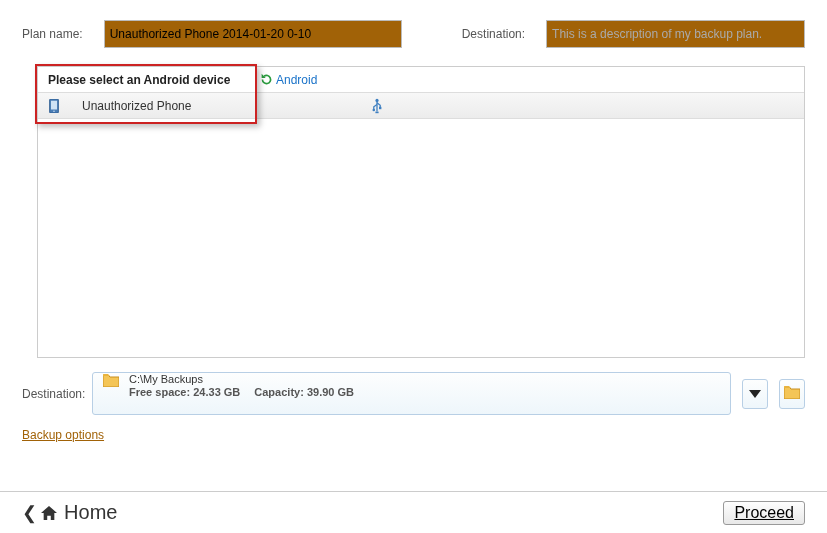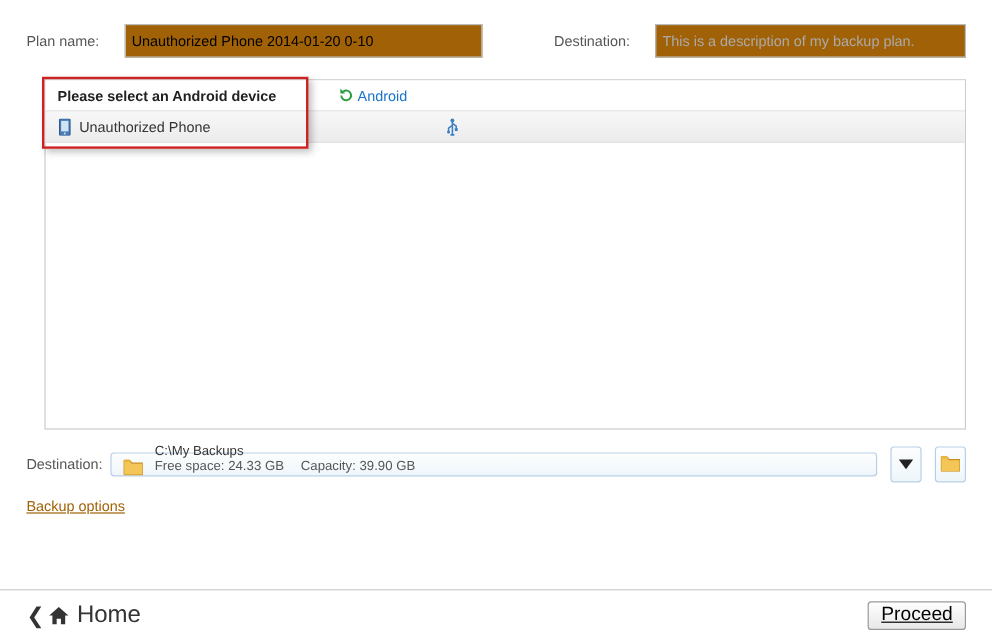--- a/index.html
+++ b/index.html
@@ -39,21 +39,20 @@
   background: #fff;
   position: relative;
 }
 .device-header {
   position: relative;
   height: 26px;
   border-bottom: 1px solid #ddd;
   display: flex;
   align-items: center;
   background: #fff;
-  gap: 22px;
 }
 .red-overlay {
   position: absolute;
   left: -3px;
   top: -3px;
   width: 222px;
   height: 60px;
   border: 2px solid #c22;
   pointer-events: none;
   z-index: 5;
@@ -88,57 +87,57 @@
   border-bottom: 1px solid #ddd;
   display: flex;
   align-items: center;
   position: relative;
 }
 .device-name-cell {
   width: 222px;
   padding-left: 10px;
   display: flex;
   align-items: center;
-  gap: 6px;
+  gap: 22px;
   flex-shrink: 0;
 }
 .phone-icon {
   width: 12px; height: 14px;
   display: inline-block;
 }
 .usb-cell { flex: 1; display: flex; justify-content: flex-start; }
 .usb-icon {
   width: 14px; height: 16px;
   margin-left: 110px;
 }
 .dest-row {
   display: flex;
   align-items: center;
   margin-top: 14px;
   gap: 8px;
 }
 .dest-label { width: 62px; color: #555; margin-left: 0; }
 .dest-bar {
   flex: 1;
-  height: 20px;
+  height: 43px;
   border: 1px solid #b8cfe5;
   border-radius: 3px;
   background: linear-gradient(#fdfefe,#eef6fb);
   display: flex;
-  align-items: flex-end;
+  align-items: flex-start;
   position: relative;
 }
 .dest-folder-icon {
   width: 16px; height: 14px;
   margin: 0 10px;
   flex-shrink: 0;
 }
 .dest-info { display: flex; flex-direction: column; line-height: 13px; }
 .dest-path { color: #333; font-size: 11px; }
-.dest-sub { font-size: 11px; color: #555; display: flex; gap: 14px; }
+.dest-sub { font-size: 11px; color: #555; display: flex; gap: 14px; font-weight: bold; }
 .dest-drop {
   width: 26px; height: 30px;
   border: 1px solid #b8cfe5;
   border-radius: 3px;
   background: linear-gradient(#fdfefe,#eef6fb);
   margin-left: 3px;
   display: flex;
   align-items: center; justify-content: center;
   cursor: pointer;
 }

